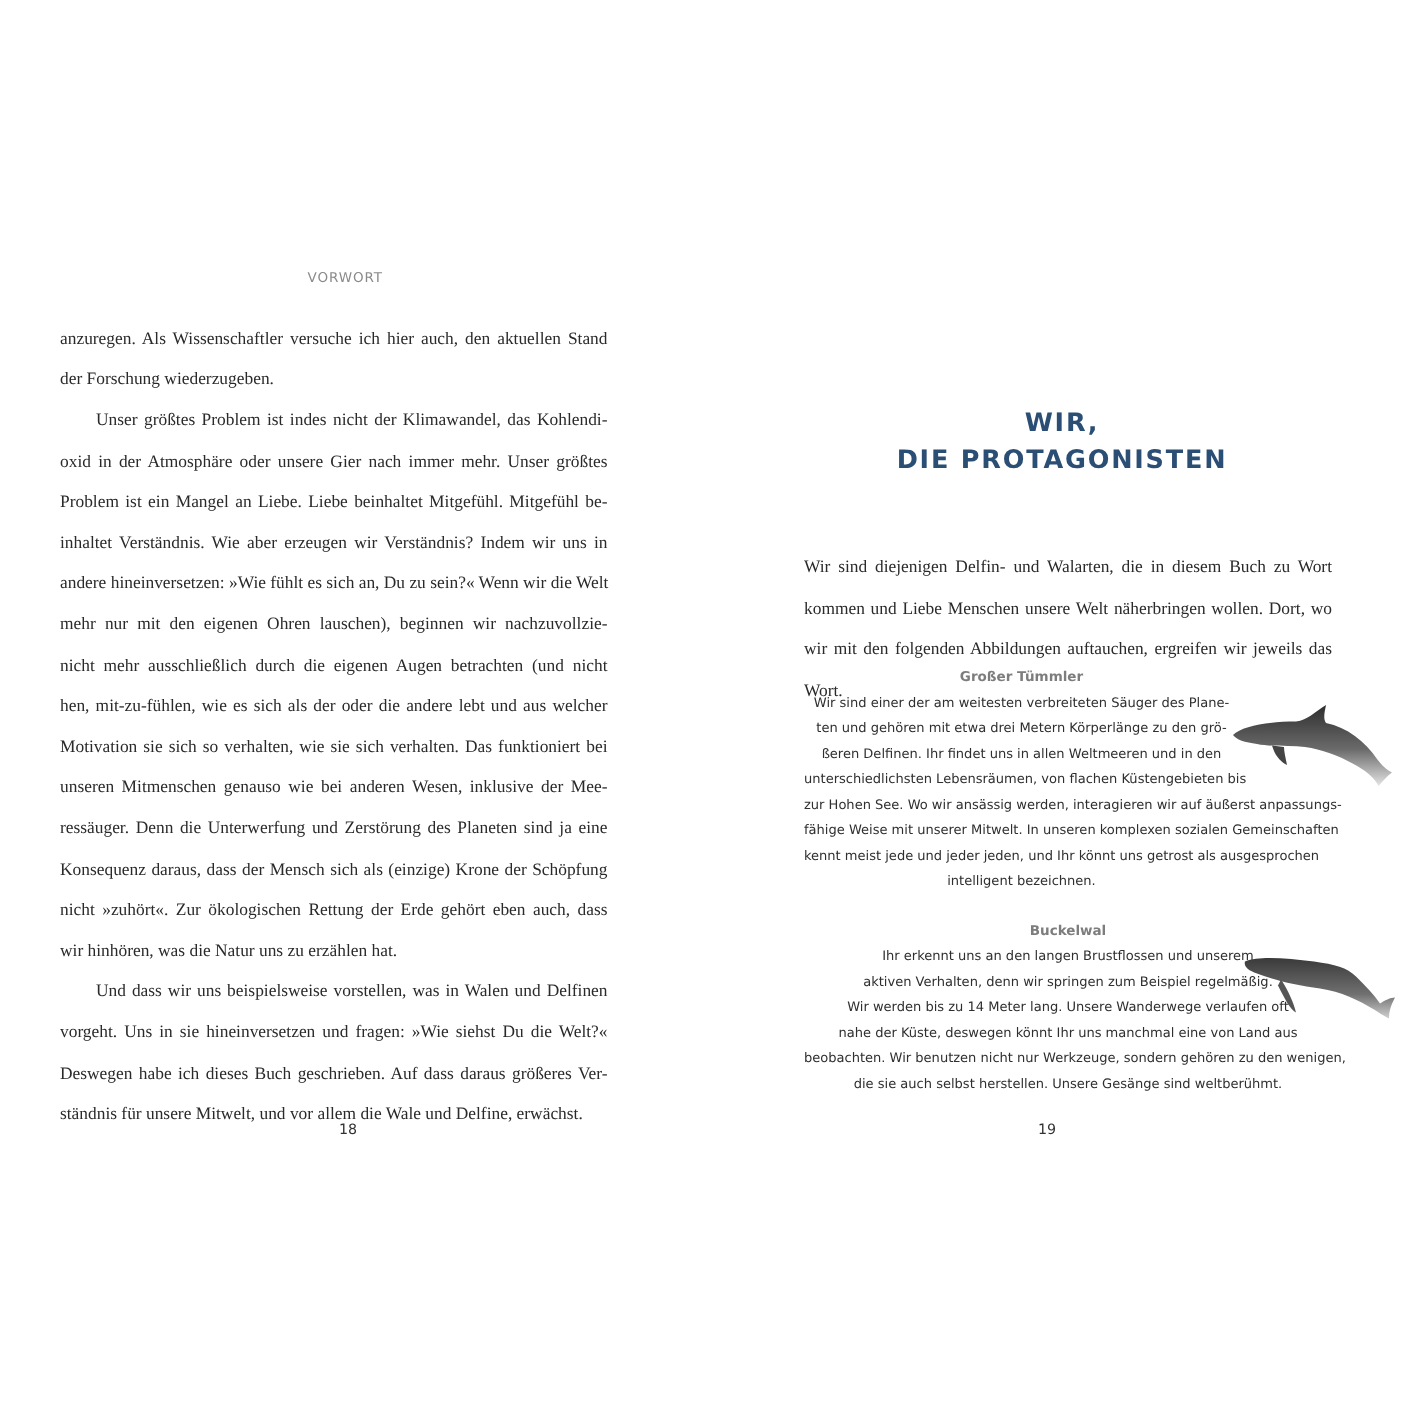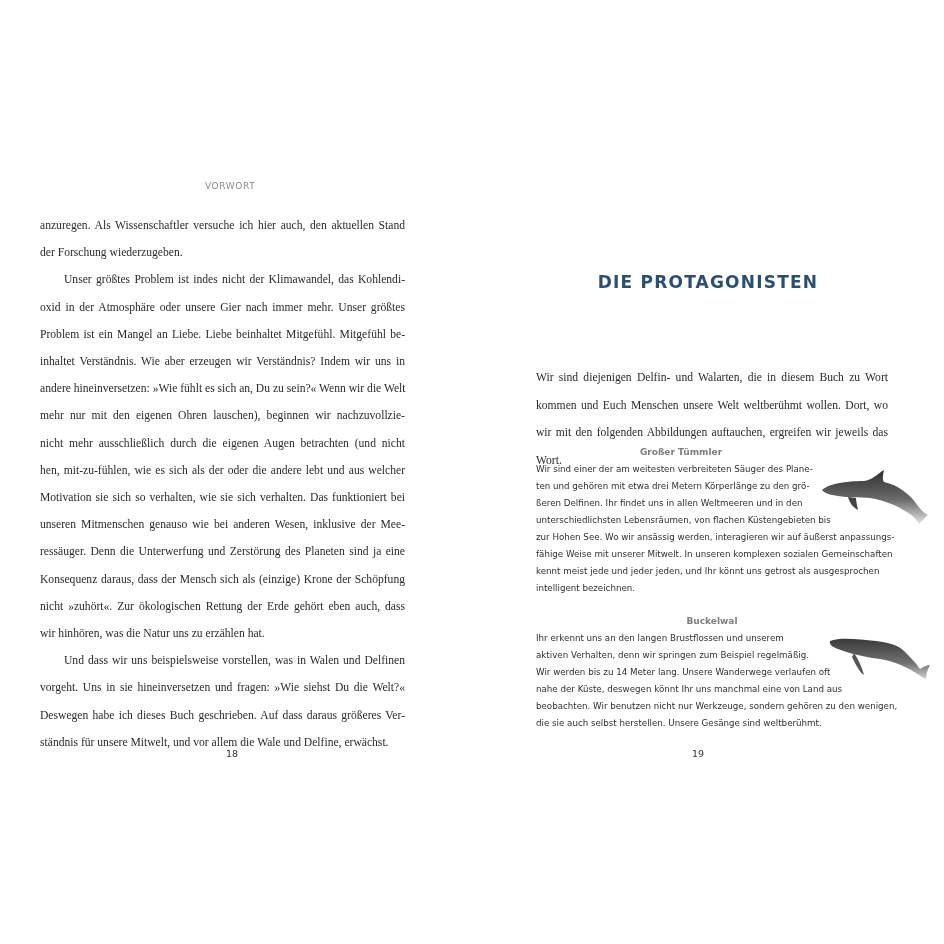--- a/index.html
+++ b/index.html
@@ -40,21 +40,21 @@
       font-family: "Liberation Serif", "DejaVu Serif", serif;
       font-size: 11.6px; line-height: 17.6px; color: #2a2a2a;
     }
     .species {
       position: absolute; left: 64px;
       font-family: "DejaVu Sans", sans-serif; font-size: 8.7px; line-height: 17px; color: #2f2f2f;
     }
     .species-1 { top: 444px; width: 290px; }
     .species-2 { top: 613px; width: 352px; }
     .species-title { font-weight: bold; color: #7d7d7d; font-size: 9px; display: block; text-align: center; }
-    .sline { display: block; white-space: nowrap; }
+    .sline { display: block; white-space: nowrap; text-align: center; }
 
     .illus { position: absolute; }
     .dolphin { left: 346px; top: 466px; width: 114px; height: 60px; }
     .whale { left: 352px; top: 627px; width: 108px; height: 56px; }
   </style>
 </head>
 <body>
 
 <div class="page page-left">
   <div class="running-head">VORWORT</div>
@@ -78,26 +78,27 @@
     <span class="line indent">Und dass wir uns beispielsweise vorstellen, was in Walen und Delfinen</span>
     <span class="line">vorgeht. Uns in sie hineinversetzen und fragen: »Wie siehst Du die Welt?«</span>
     <span class="line">Deswegen habe ich dieses Buch geschrieben. Auf dass daraus größeres Ver-</span>
     <span class="line last">ständnis für unsere Mitwelt, und vor allem die Wale und Delfine, erwächst.</span>
   </div>
   <div class="page-num pn-left">18</div>
 </div>
 
 <div class="page page-right">
   <div class="chapter-title">
+    <div>WIR,</div>
     <div>DIE PROTAGONISTEN</div>
   </div>
 
   <div class="intro">
     <span class="line">Wir sind diejenigen Delfin- und Walarten, die in diesem Buch zu Wort</span>
-    <span class="line">kommen und Euch Menschen unsere Welt weltberühmt wollen. Dort, wo</span>
+    <span class="line">kommen und Liebe Menschen unsere Welt näherbringen wollen. Dort, wo</span>
     <span class="line">wir mit den folgenden Abbildungen auftauchen, ergreifen wir jeweils das</span>
     <span class="line last">Wort.</span>
   </div>
 
   <div class="species species-1">
     <span class="species-title">Großer Tümmler</span>
     <span class="sline">Wir sind einer der am weitesten verbreiteten Säuger des Plane-</span>
     <span class="sline">ten und gehören mit etwa drei Metern Körperlänge zu den grö-</span>
     <span class="sline">ßeren Delfinen. Ihr findet uns in allen Weltmeeren und in den</span>
     <span class="sline">unterschiedlichsten Lebensräumen, von flachen Küstengebieten bis</span>

